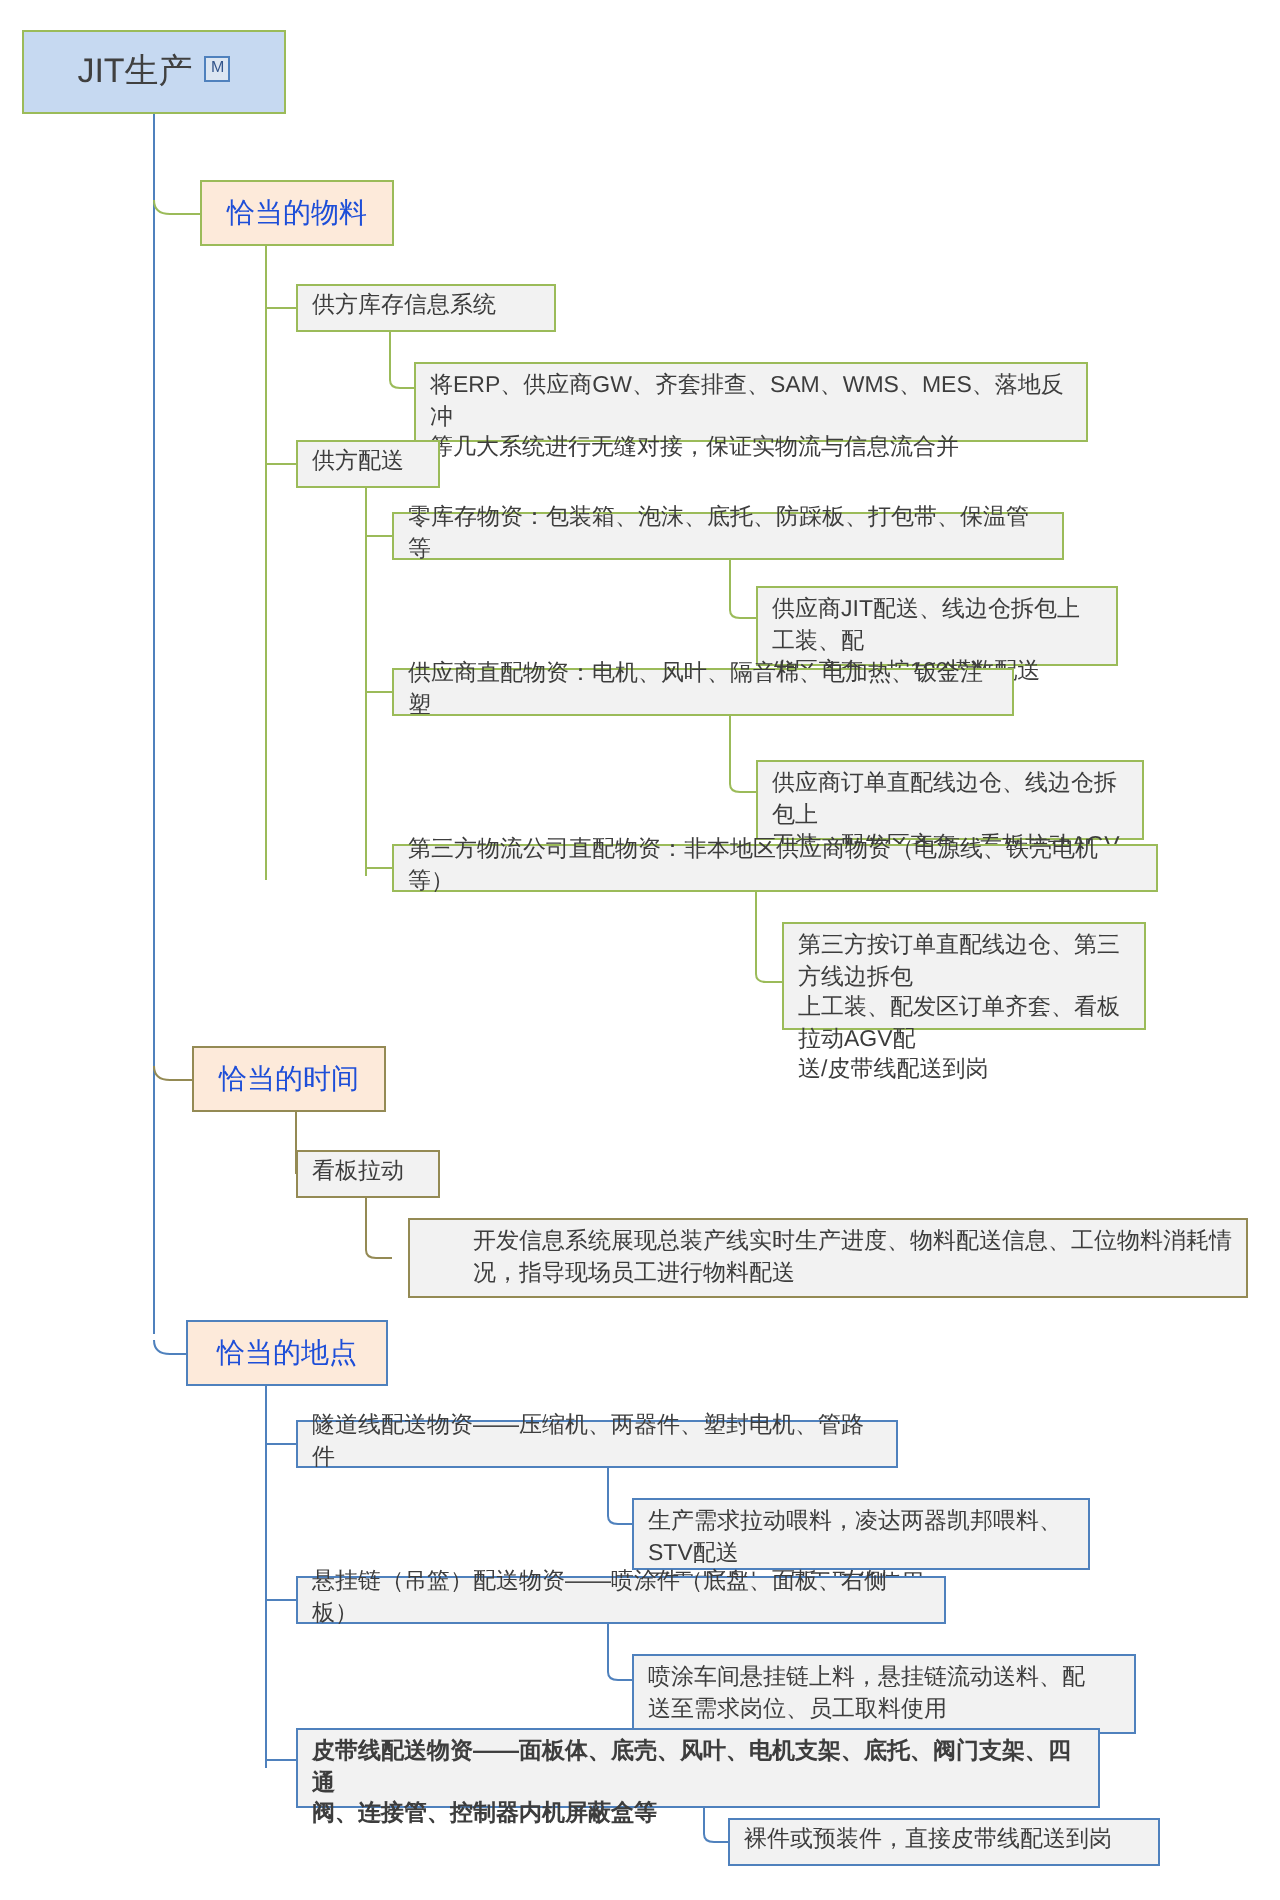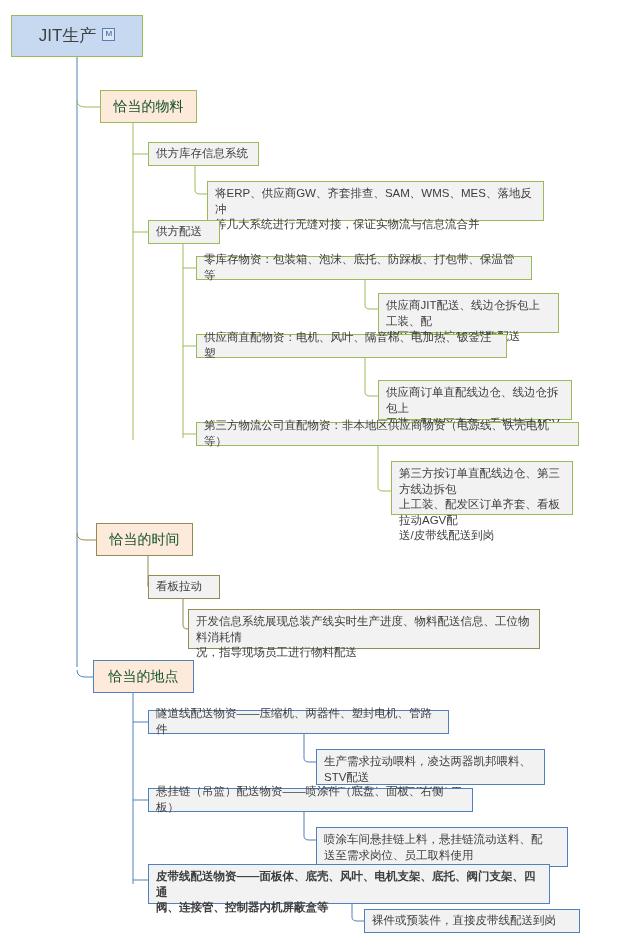--- a/index.html
+++ b/index.html
@@ -15,21 +15,21 @@
     border:1px solid #9bbb59;background:#f2f2f2;
     display:flex;align-items:center;
     padding:3px 7px;line-height:1.35;
     white-space:pre-line;
   }
   
   .root{
     background:#c6d9f1;border:1px solid #9bbb59;
     justify-content:center;font-size:17px;color:#404040;
   }
-  .lvl1{background:#fdeada;font-size:14px;color:#14532d;justify-content:center;}
+  .lvl1{background:#fdeada;font-size:14px;color:#1d4ed8;justify-content:center;}
   .lvl1.olive{border:1px solid #948a54;}
   .lvl1.green{border:1px solid #9bbb59;}
   .lvl1.blue{border:1px solid #4f81bd;}
   .green{border-color:#9bbb59;}
   .olive{border-color:#948a54;}
   .blue{border-color:#4f81bd;}
   .leaf{font-size:11.5px;color:#3d3d3d;background:#f2f2f2;}
   .leafwrap{align-items:flex-start;padding-top:4px;}
   .badge{
     display:inline-block;width:11px;height:11px;margin-left:6px;
@@ -94,21 +94,21 @@
     <span class="roottext">
       <span>JIT生产</span>
       <span class="badge">M</span>
     </span>
   </div>
 
   <div class="node lvl1 green" style="left:100px;top:90px;width:97px;height:33px;">
     <span>恰当的物料</span>
   </div>
 
-  <div class="node leaf green" style="left:148px;top:142px;width:111px;height:24px;">
+  <div class="node leaf green" style="left:148px;top:142px;width:130px;height:24px;">
     <span>供方库存信息系统</span>
   </div>
 
   <div class="node leaf green leafwrap" style="left:207px;top:181px;width:337px;height:40px;">
     <span>将ERP、供应商GW、齐套排查、SAM、WMS、MES、落地反冲
 等几大系统进行无缝对接，保证实物流与信息流合并</span>
   </div>
 
   <div class="node leaf green" style="left:148px;top:220px;width:72px;height:24px;">
     <span>供方配送</span>
@@ -143,21 +143,21 @@
   </div>
 
   <div class="node lvl1 olive" style="left:96px;top:523px;width:97px;height:33px;">
     <span>恰当的时间</span>
   </div>
 
   <div class="node leaf olive" style="left:148px;top:575px;width:72px;height:24px;">
     <span>看板拉动</span>
   </div>
 
-  <div class="node leaf olive leafwrap" style="left:188px;top:609px;width:352px;height:40px;">
+  <div class="node leaf olive leafwrap" style="left:204px;top:609px;width:420px;height:40px;justify-content:flex-end;">
     <span>开发信息系统展现总装产线实时生产进度、物料配送信息、工位物料消耗情
 况，指导现场员工进行物料配送</span>
   </div>
 
   <div class="node lvl1 blue" style="left:93px;top:660px;width:101px;height:33px;">
     <span>恰当的地点</span>
   </div>
 
   <div class="node leaf blue" style="left:148px;top:710px;width:301px;height:24px;">
     <span>隧道线配送物资——压缩机、两器件、塑封电机、管路件</span>

